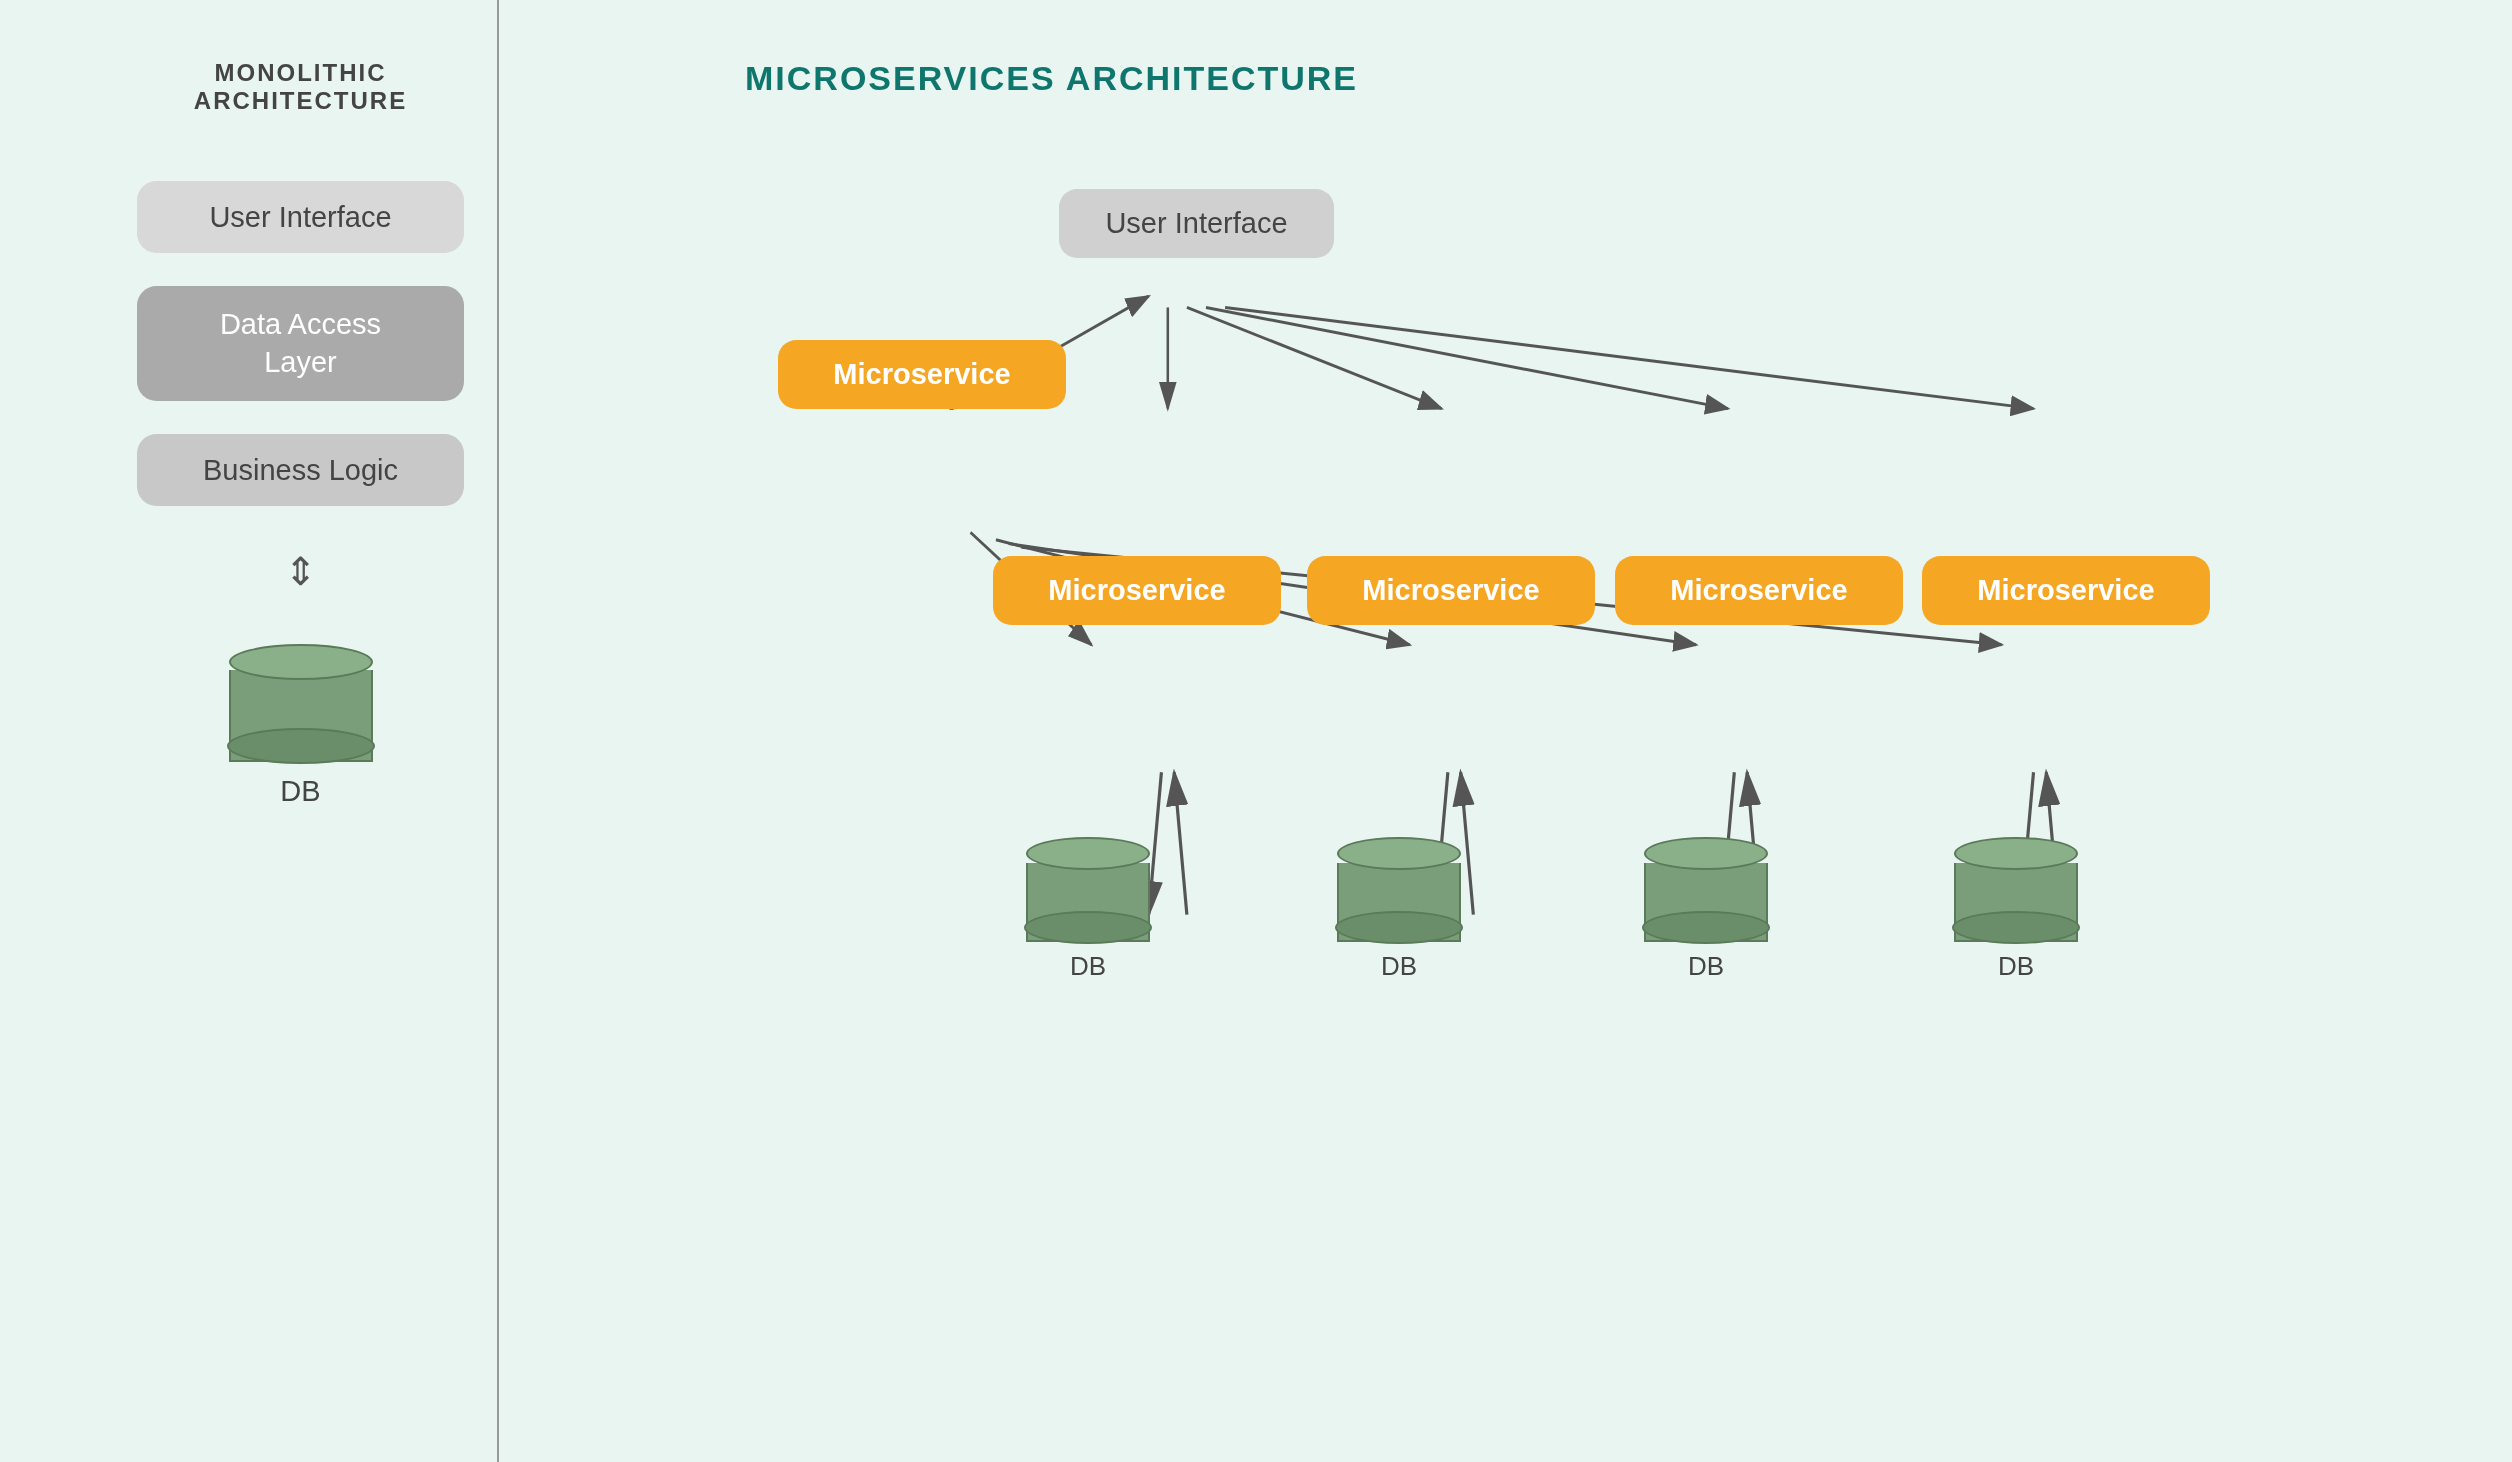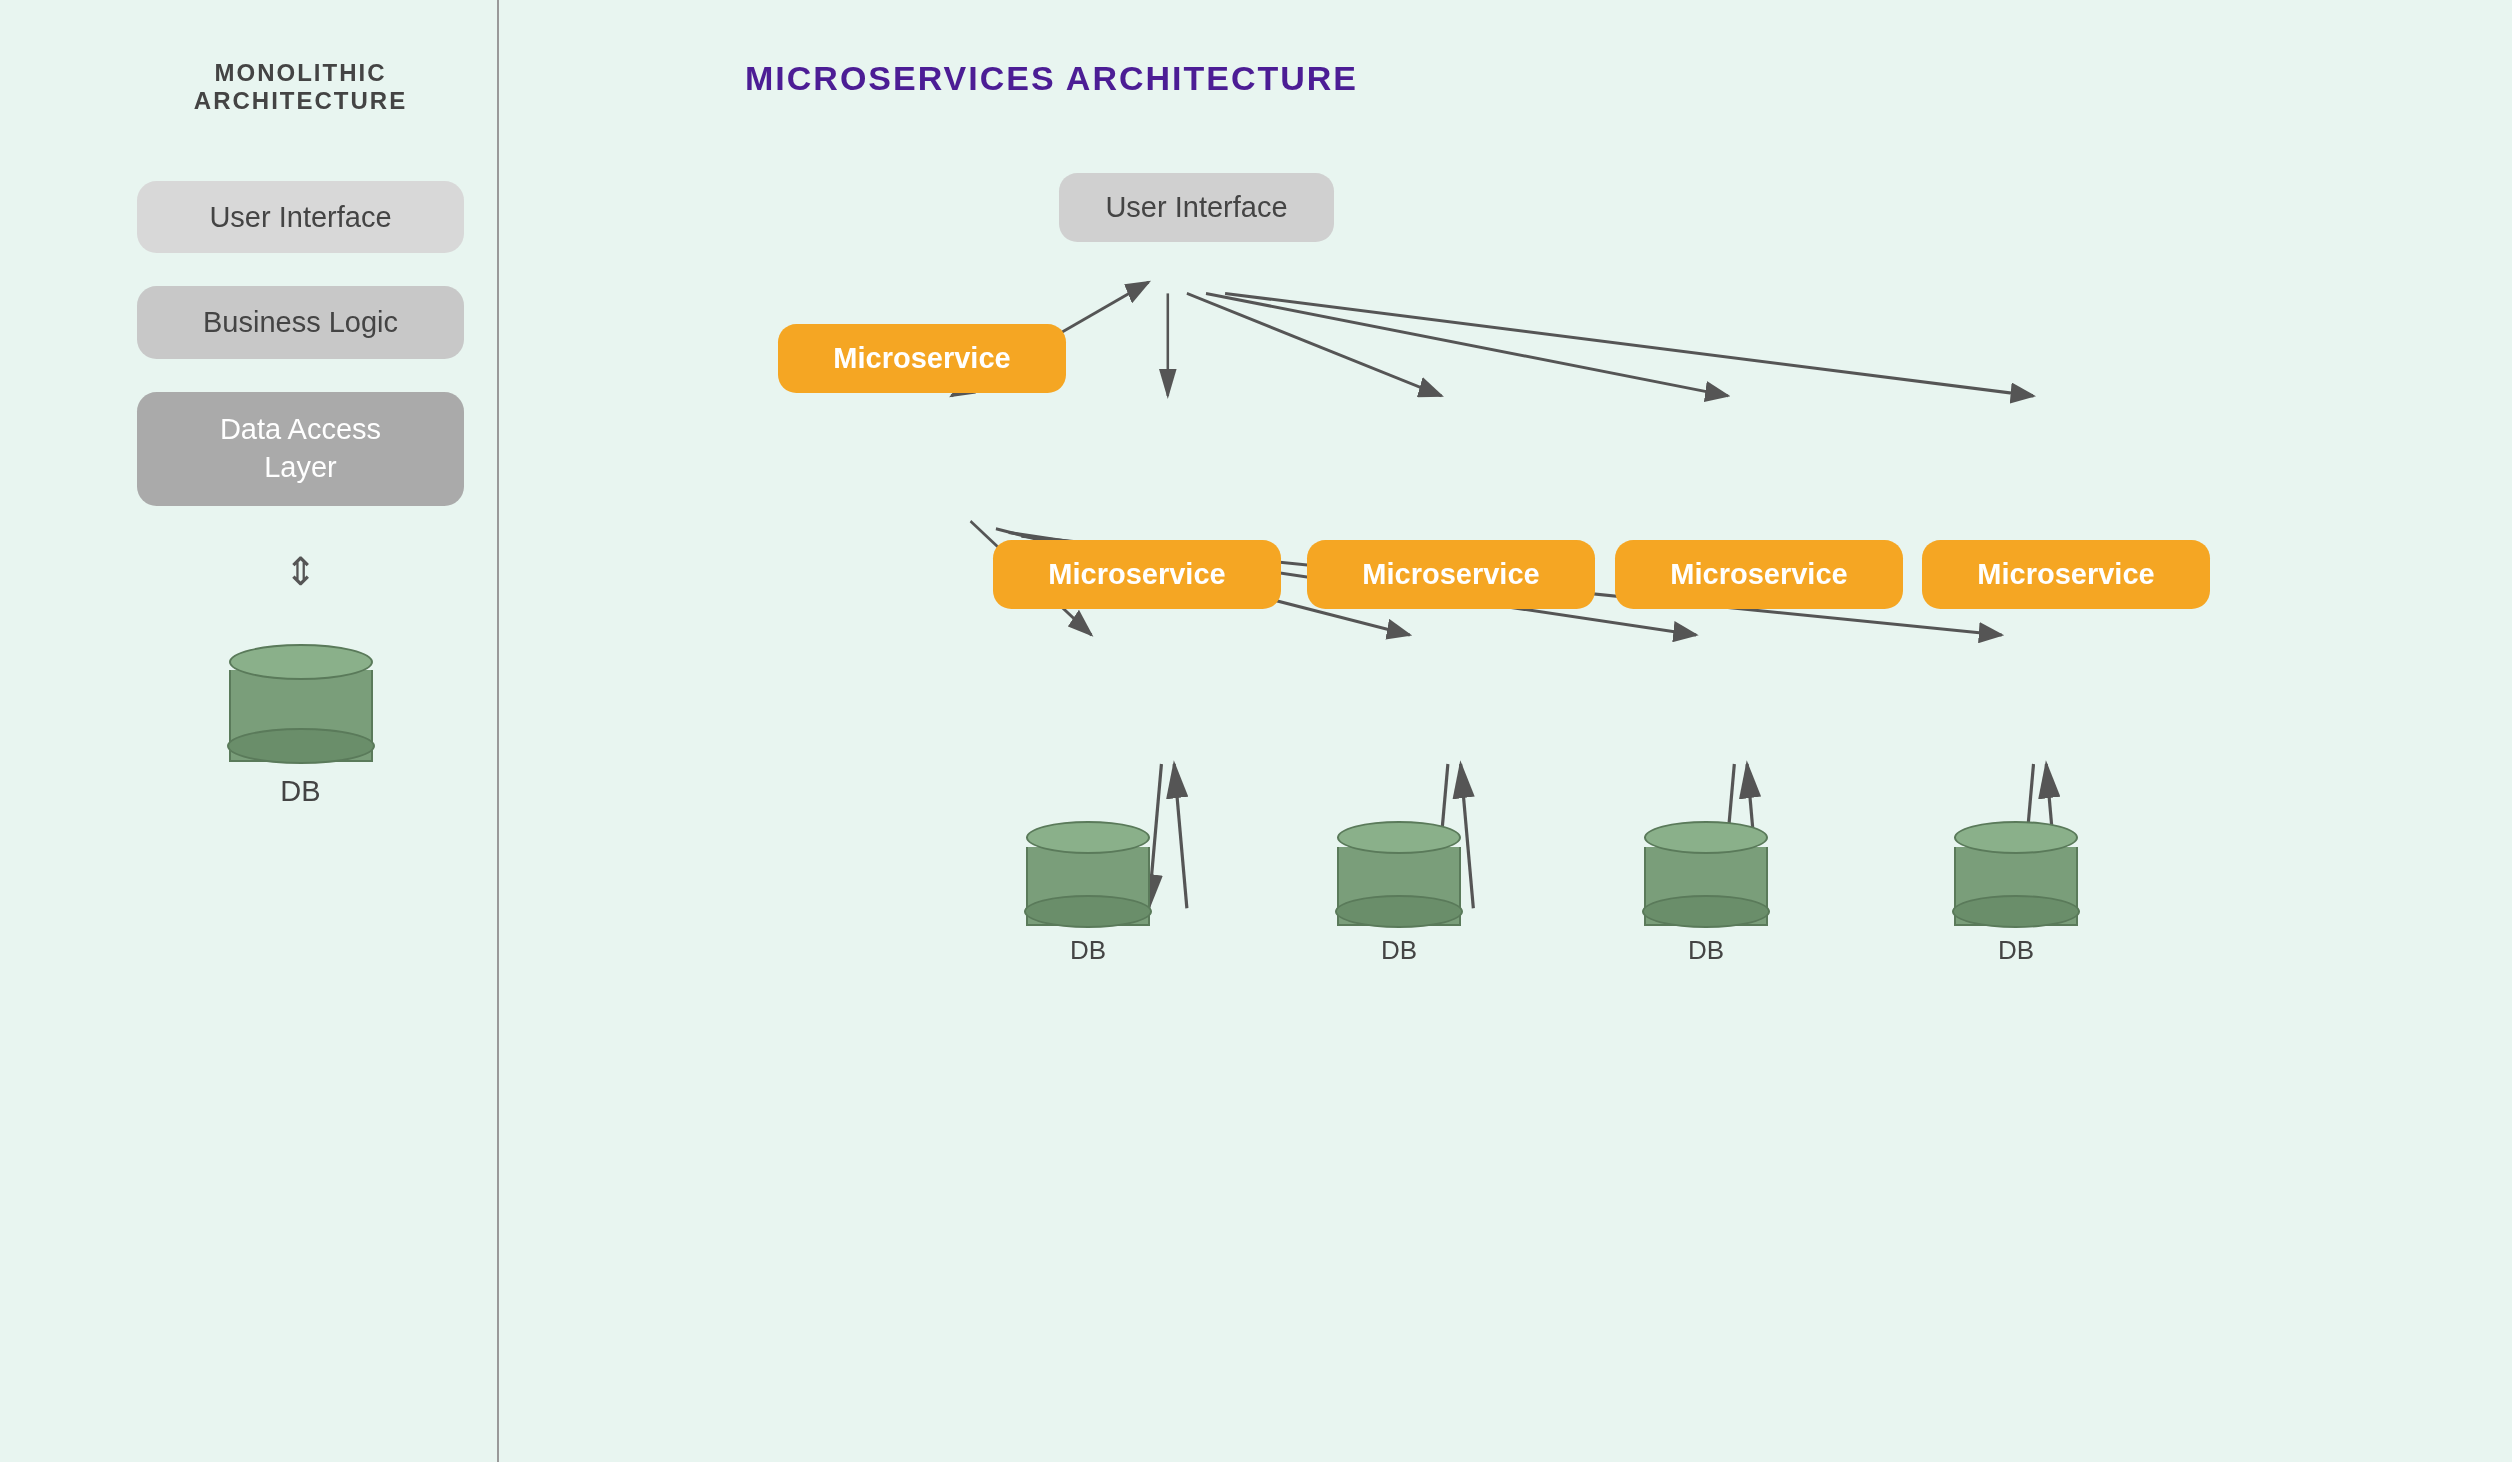--- a/index.html
+++ b/index.html
@@ -151,25 +151,25 @@
       display: flex;
       flex-direction: column;
       padding-left: 65px;
       padding-top: 19.6px;
       position: relative;
     }
 
     .micro-title {
       font-size: 34px;
       font-weight: 600;
-      color: #4c1d95;
+      color: #0f766e;
       letter-spacing: 2px;
       text-transform: uppercase;
       text-align: left;
-      margin-bottom: 36px;
+      margin-bottom: 52px;
       padding-left: 131px;
     }
 
     .micro-diagram {
       position: relative;
       flex: 1;
     }
 
     
     .ms-box {
@@ -267,26 +267,26 @@
 
   <div class="monolithic-section">
     <div class="section-title">MONOLITHIC<br>ARCHITECTURE</div>
 
     <div class="mono-boxes">
 
       <div class="mono-box ui">
         <span>User Interface</span>
       </div>
 
+      <div class="mono-box dal">
+        <span>Data Access<br>Layer</span>
+      </div>
+
       <div class="mono-box bl">
         <span>Business Logic</span>
-      </div>
-
-      <div class="mono-box dal">
-        <span>Data Access<br>Layer</span>
       </div>
 
       <div class="arrow-updown">⇕</div>
 
       <div class="db-container">
         <div class="db-cylinder">
           <div class="cyl-body"></div>
           <div class="cyl-top"></div>
           <div class="cyl-bottom-ellipse"></div>
         </div>

